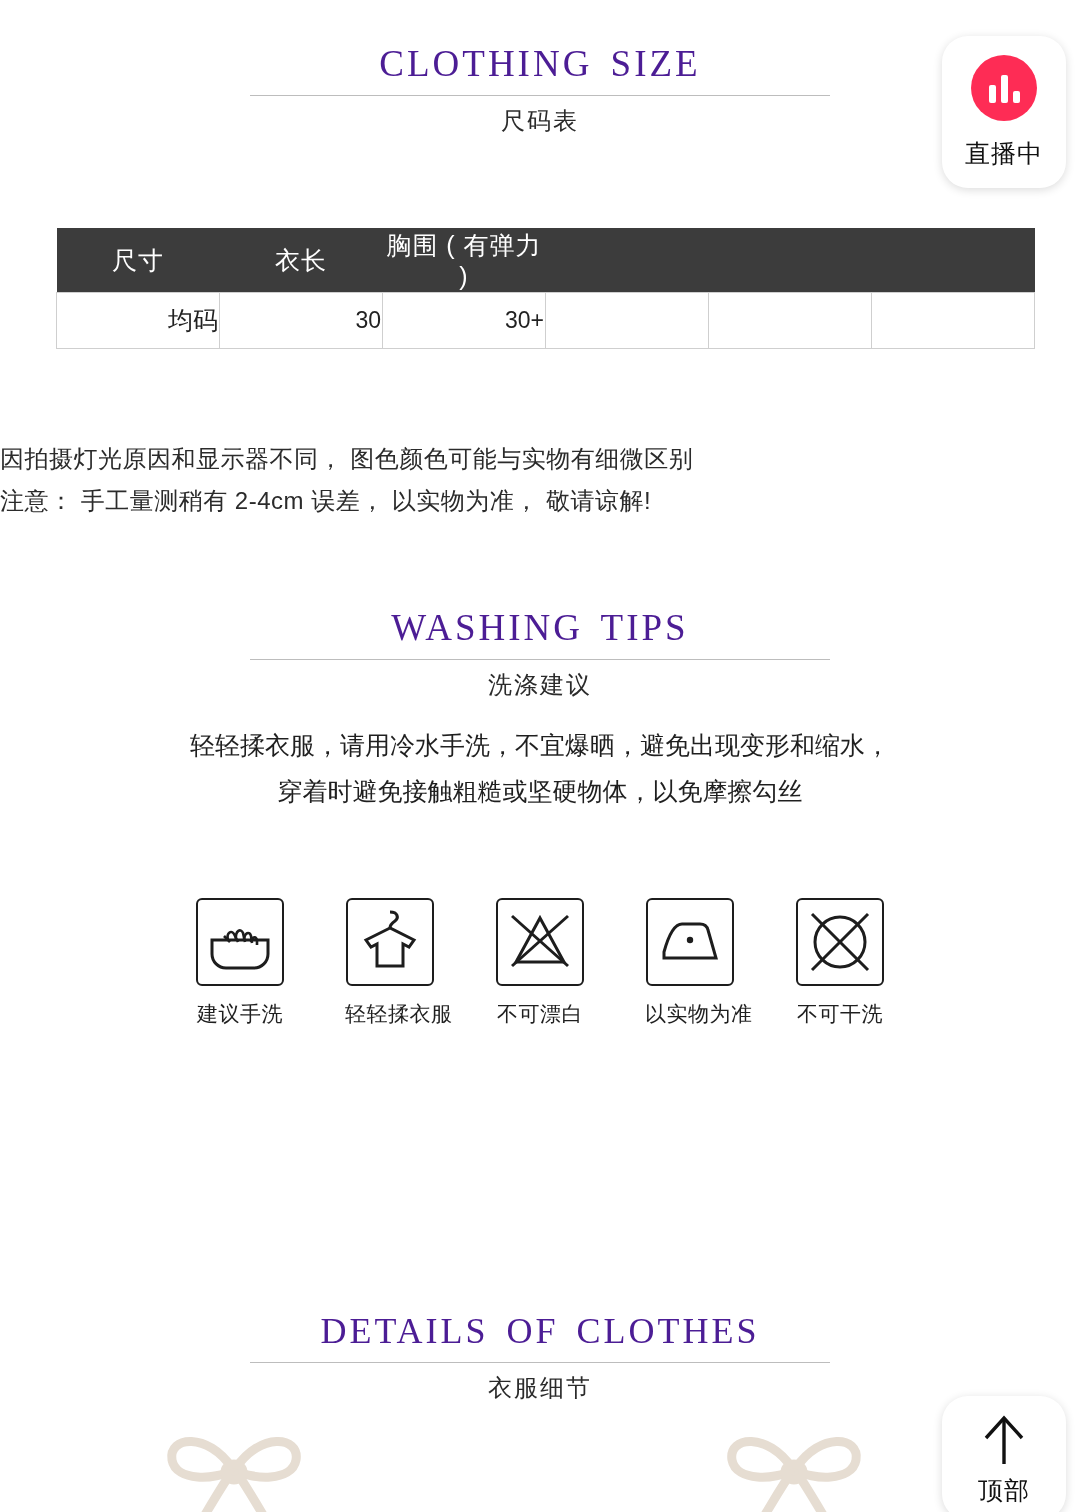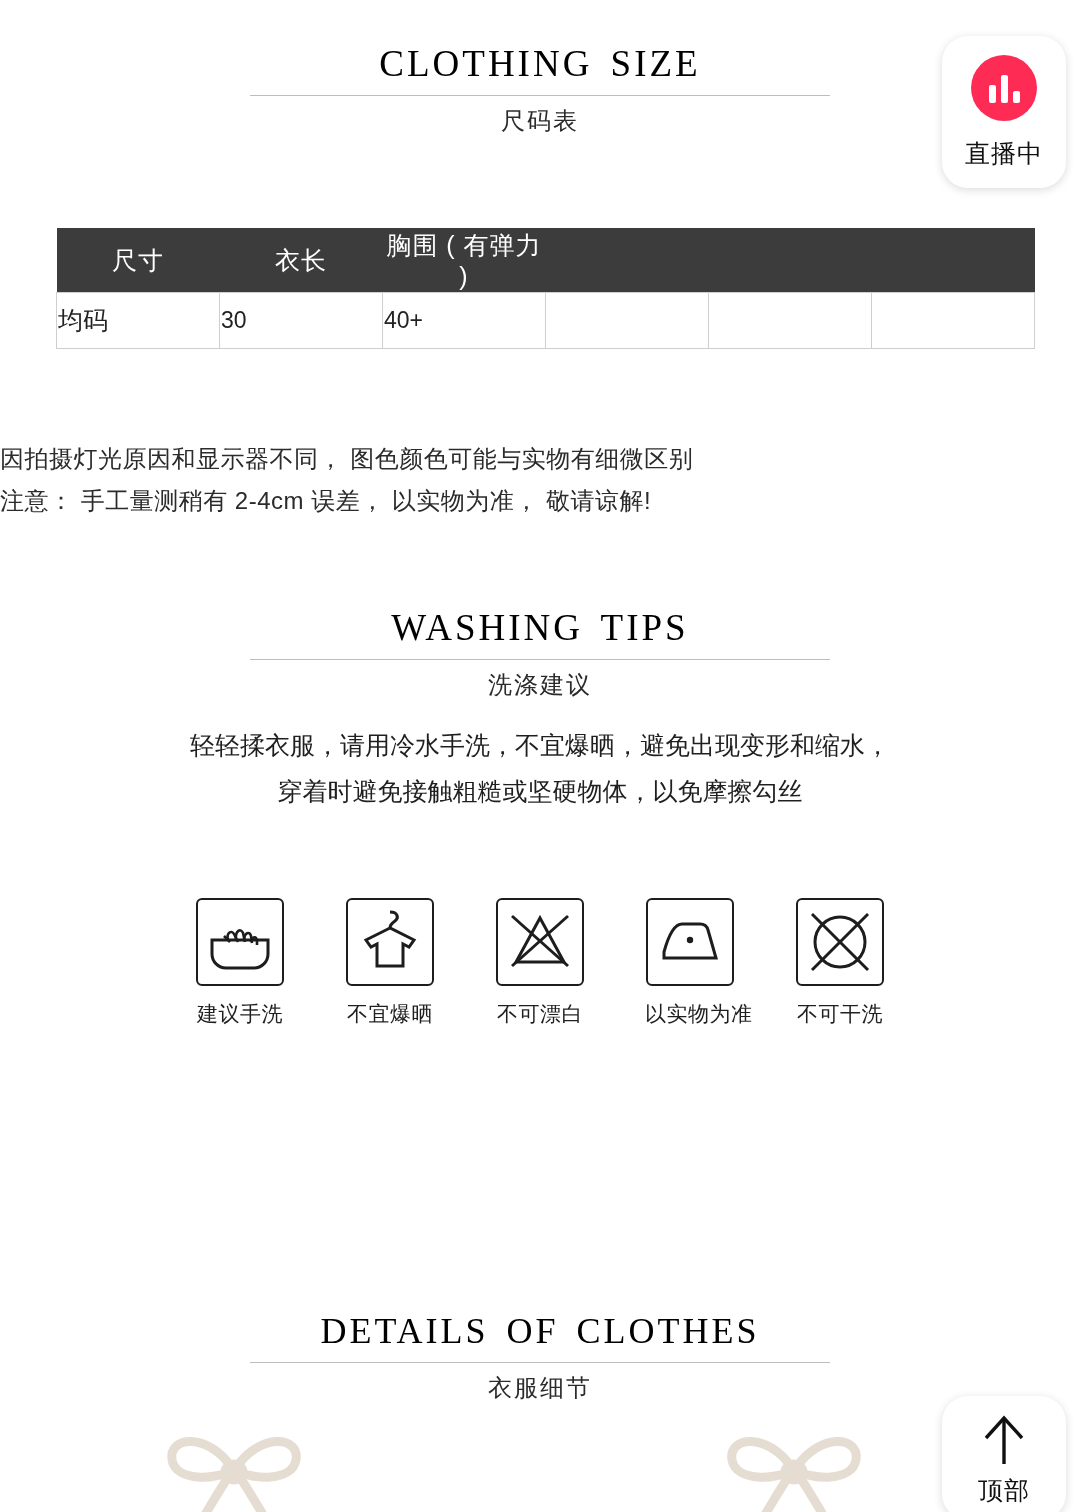--- a/index.html
+++ b/index.html
@@ -17,21 +17,21 @@
   }
 
   
   .section-heading {
     text-align: center;
   }
   .section-heading .en {
     font-family: "Liberation Serif", serif;
     font-size: 37px;
     letter-spacing: 3px;
-    color: #000000;
+    color: #4c1d95;
     word-spacing: 6px;
     line-height: 1.1;
   }
   .rule-wrap {
     display: flex;
     justify-content: center;
     margin-top: 10px;
   }
   .rule {
     width: 580px;
@@ -61,21 +61,21 @@
     background: #3c3c3c;
     color: #ffffff;
     height: 50px;
     text-align: center;
     font-size: 25px;
     letter-spacing: 1px;
     border: none;
   }
   table.size-table tbody td {
     height: 56px;
-    text-align: left;
+    text-align: right;
     font-size: 23px;
     color: #222;
     border: 1px solid #cfcfcf;
     background: #fff;
     margin-top: 39px;
   }
   table.size-table tbody td.first {
     font-size: 25px;
   }
 
@@ -267,21 +267,21 @@
           <td style="width:163px;">胸围 ( 有弹力 )</td>
           <td style="width:163px;"></td>
           <td style="width:163px;"></td>
           <td style="width:163px;"></td>
         </tr>
       </thead>
       <tbody>
         <tr>
           <td class="first">均码</td>
           <td>30</td>
-          <td>40+</td>
+          <td>30+</td>
           <td></td>
           <td></td>
           <td></td>
         </tr>
       </tbody>
     </table>
   </div>
 
   <div class="notes">
     <div class="line">因拍摄灯光原因和显示器不同， 图色颜色可能与实物有细微区别</div>
@@ -317,21 +317,21 @@
       <div class="care-label">建议手洗</div>
     </div>
 
     <div class="care-item">
       <div class="care-box">
         <svg width="84" height="84" viewBox="0 0 84 84">
           <path d="M42 12 c8 0 9 6 5 9 c-3 2 -5 4 -5 7" fill="none" stroke="#1d1d1d" stroke-width="3"></path>
           <path d="M42 28 L18 40 l5 7 l6 -3 v22 h26 V44 l6 3 l5 -7 Z" fill="none" stroke="#1d1d1d" stroke-width="3"></path>
         </svg>
       </div>
-      <div class="care-label">不宜爆晒</div>
+      <div class="care-label">轻轻揉衣服</div>
     </div>
 
     <div class="care-item">
       <div class="care-box">
         <svg width="84" height="84" viewBox="0 0 84 84">
           <path d="M42 18 L66 62 H18 Z" fill="none" stroke="#1d1d1d" stroke-width="3"></path>
           <path d="M14 16 L70 66" stroke="#1d1d1d" stroke-width="3"></path>
           <path d="M70 16 L14 66" stroke="#1d1d1d" stroke-width="3"></path>
         </svg>
       </div>

